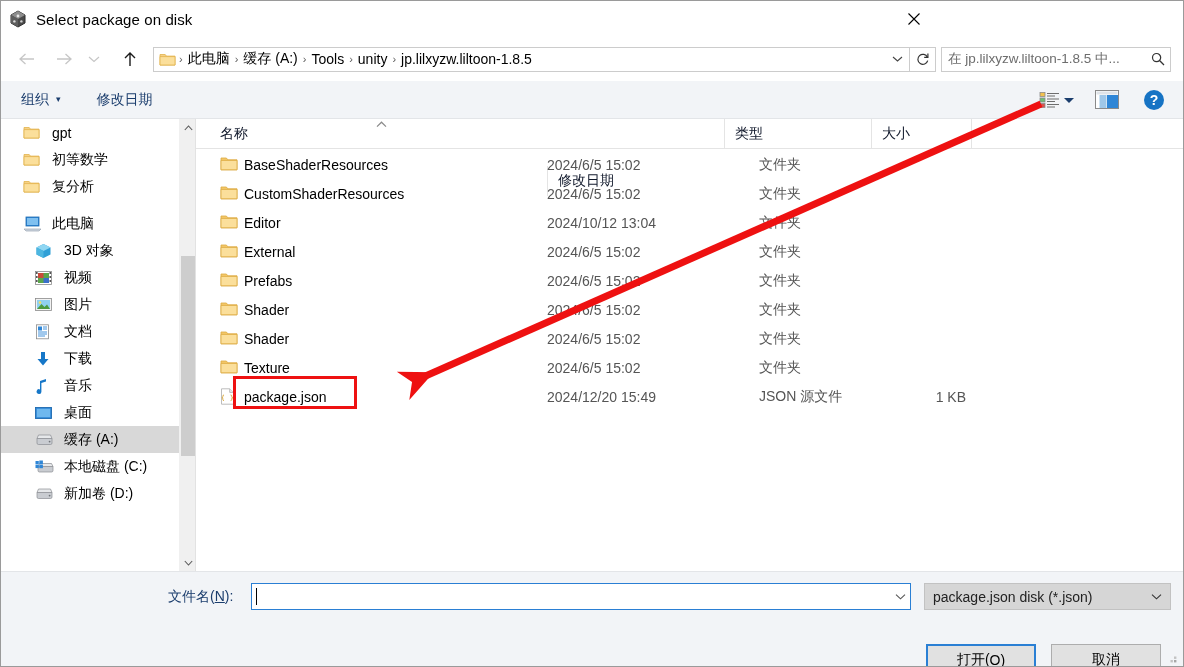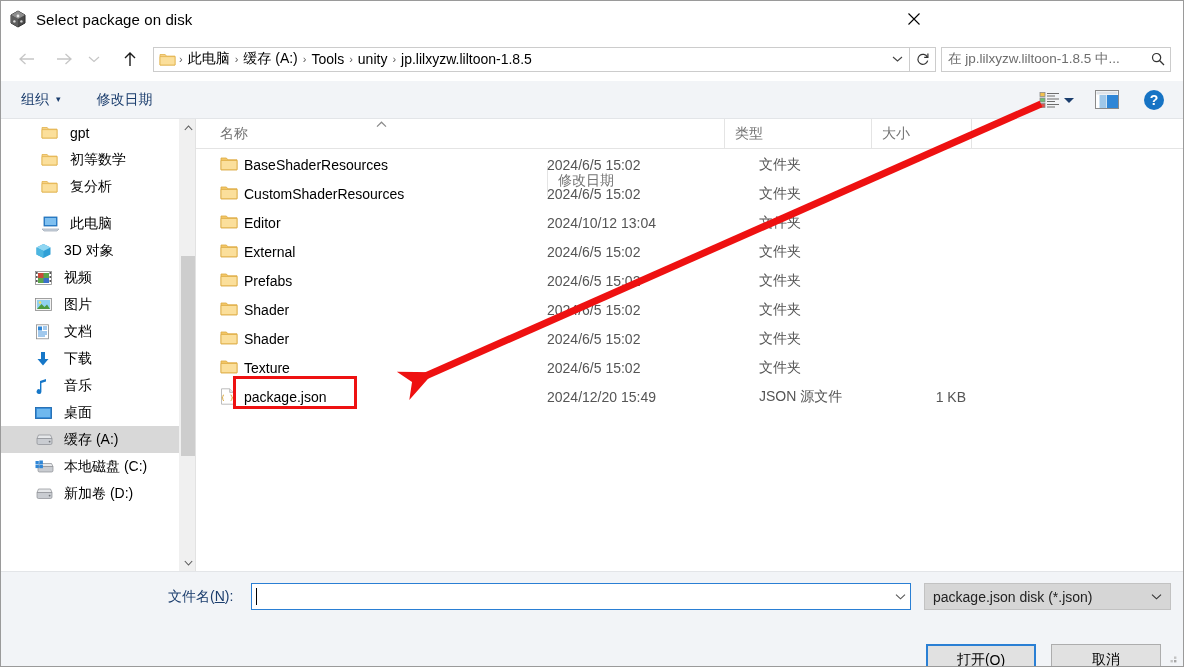--- a/index.html
+++ b/index.html
@@ -117,21 +117,21 @@
   
   .sidebar {
     position: absolute; left: 0; top: 118px; width: 178px; height: 452px;
     background: #ffffff; overflow: hidden;
   }
   .side-item {
     height: 27px; display: flex; align-items: center;
     padding-left: 34px; font-size: 14px; color: #000000;
     white-space: nowrap;
   }
-  .side-item.indent2 { padding-left: 40px; }
+  .side-item.indent2 { padding-left: 22px; }
   .side-item.selected { background: #d8d8d8; }
   .side-ico { width: 22px; height: 18px; flex: 0 0 auto; margin-right: 7px; display: flex; align-items: center; }
   .side-gap { height: 10px; }
 
   .sb-track {
     position: absolute; left: 178px; top: 118px; width: 16px; height: 452px;
     background: #f0f0f0; border-left: 1px solid #f0f0f0;
   }
   .sb-arrow {
     position: absolute; left: 0; width: 16px; height: 17px;
@@ -153,21 +153,21 @@
     position: absolute; left: 195px; top: 118px; width: 987px; height: 452px;
     background: #ffffff;
   }
   .col-head {
     position: absolute; left: 0; top: 0; width: 987px; height: 30px;
     background: #ffffff; border-bottom: 1px solid #e4e4e4;
   }
   .col-cell {
     position: absolute; top: 0; height: 30px;
     display: flex; align-items: center;
-    font-size: 14px; color: #737373;
+    font-size: 14px; color: #0f172a;
     border-left: 1px solid #e4e4e4;
     padding-left: 10px;
   }
   .col-cell.first { border-left: none; padding-left: 24px; }
   .sort-caret {
     position: absolute; left: 180px; top: 1px;
     font-size: 10px; color: #7b7b7b; line-height: 1;
   }
   .rows { position: absolute; left: 0; top: 31px; width: 987px; }
   .frow { height: 29px; position: relative; padding-left: 16px; }

